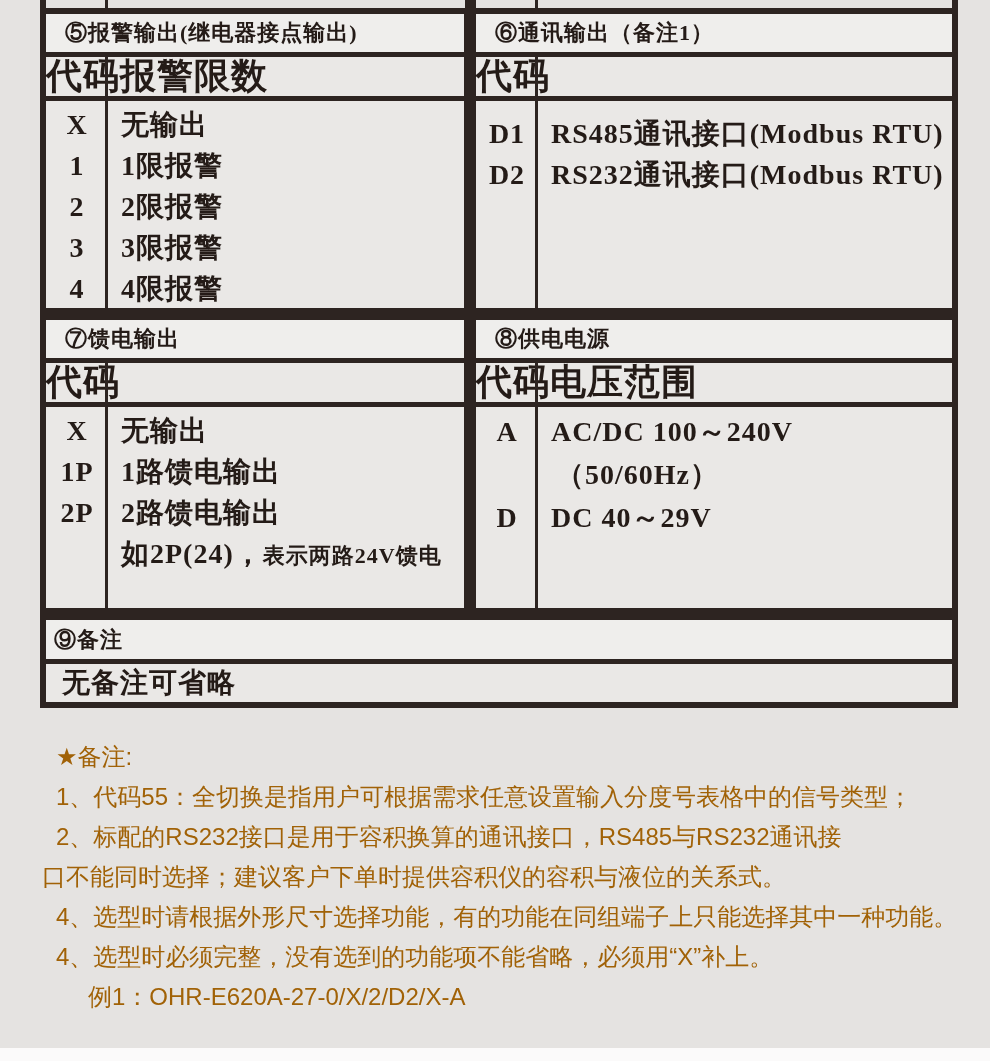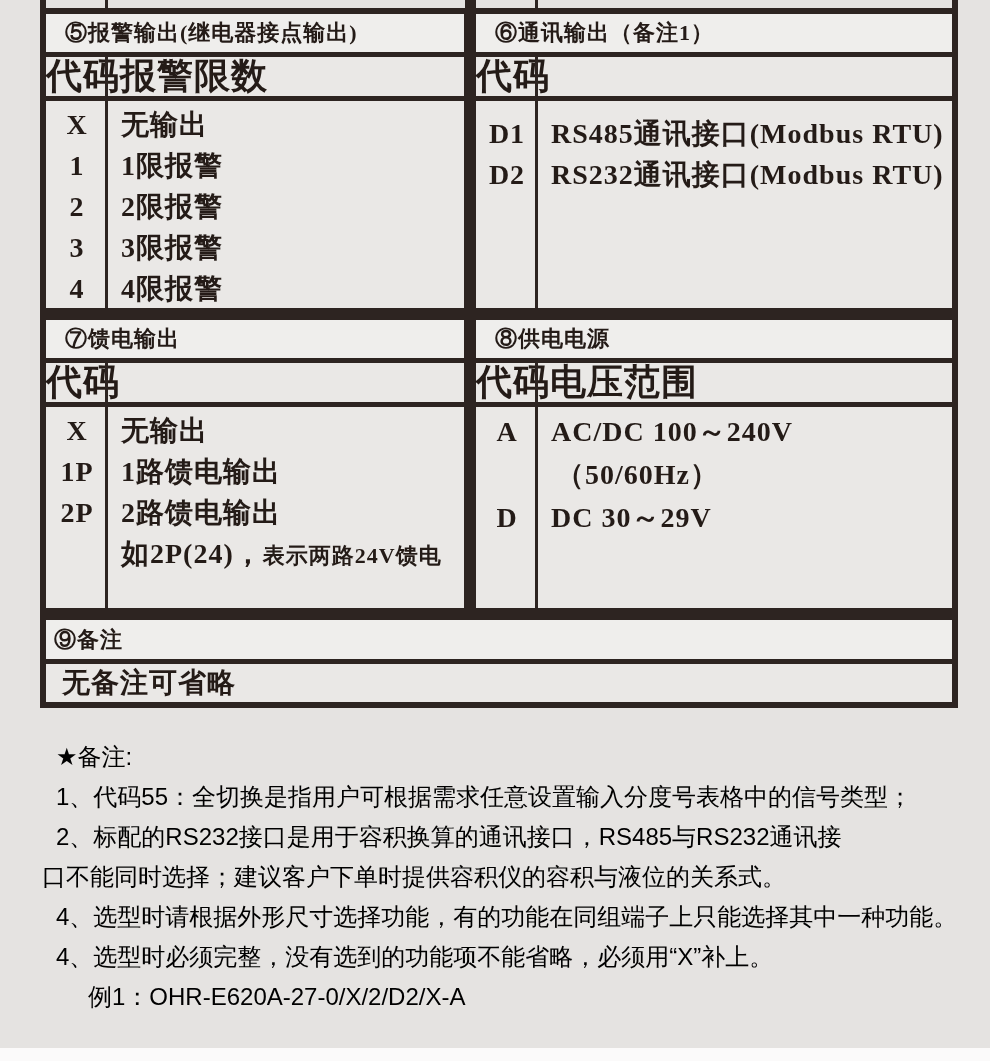--- a/index.html
+++ b/index.html
@@ -44,21 +44,21 @@
   .row .d .small{font-size:22px;}
   .pad-top{padding-top:3px;}
   
   .tbl9 .band{height:44px;padding-left:8px;}
   .tbl9 .row{height:38px;}
   .tbl9 .row .d{padding-left:16px;}
   
   .notes{
     position:absolute;left:42px;top:737px;width:920px;
     font-family:"Liberation Sans","DejaVu Sans",sans-serif;
-    font-size:24px;line-height:40px;color:#000000;white-space:nowrap;
+    font-size:24px;line-height:40px;color:#a16207;white-space:nowrap;
   }
   .notes .ln{padding-left:14px;}
   .notes .ln.cont{padding-left:0;}
   .notes .ln.example{padding-left:46px;}
 </style>
 </head>
 <body>
 
 <div class="page">
 
@@ -158,21 +158,21 @@
         <div class="row" style="height:43px;">
           <div class="c">A</div>
           <div class="d">AC/DC 100～240V</div>
         </div>
         <div class="row" style="height:43px;">
           <div class="c"></div>
           <div class="d" style="padding-left:18px;">（50/60Hz）</div>
         </div>
         <div class="row" style="height:43px;">
           <div class="c">D</div>
-          <div class="d">DC 30～29V</div>
+          <div class="d">DC 40～29V</div>
         </div>
       </div>
     </div>
 
     <div class="tbl tbl9" style="left:0;top:614px;width:918px;height:94px;">
       <div class="band">⑨备注</div>
       <div class="body">
         <div class="row">
           <div class="d">无备注可省略</div>
         </div>

